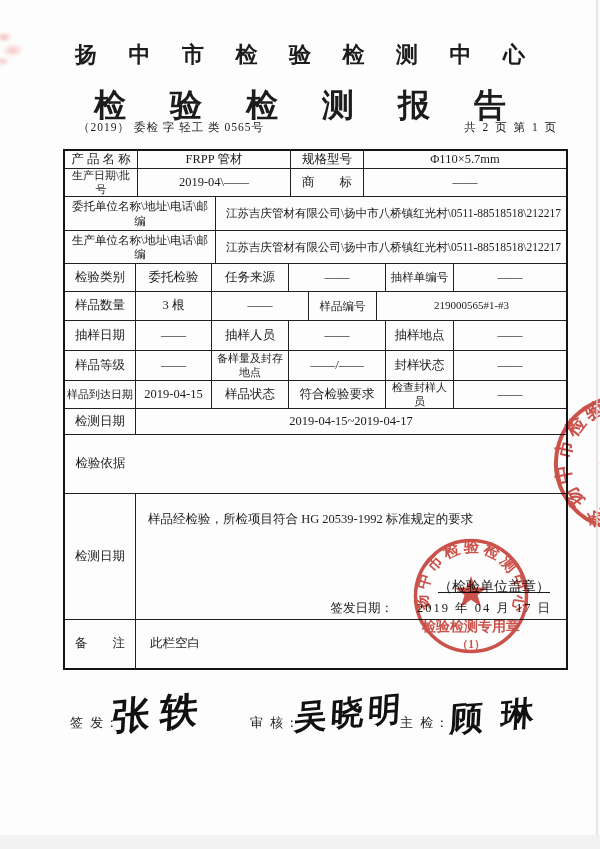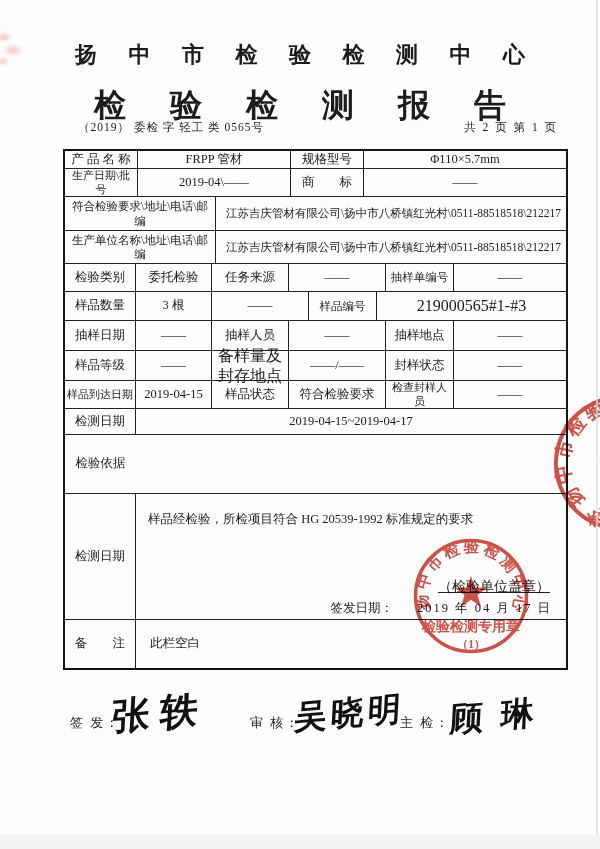--- a/index.html
+++ b/index.html
@@ -37,21 +37,21 @@
     border-right:1px solid #222; font-size:12.5px; padding:1px 2px; line-height:1.25; }
   .cell:last-child { border-right:none; }
   .cell.grow { flex:1 1 auto; }
   .cell.left { justify-content:flex-start; text-align:left; padding-left:10px; }
   .h32{height:18px}.h28{height:28px}.h34{height:34px}.h33{height:33px}.h29{height:29px}
   .h30{height:30px}.h26{height:26px}.h59{height:59px}.h126{height:126px}.h48{height:48px}
   .wA1{width:73px}.wA2{width:153px}.wA3{width:73px}
   .wB1{width:151px}
   .wC1{width:71px}.wC2{width:76px}.wC3{width:77px}.wC4{width:97px}.wC5{width:68px}
   .wD1{width:71px}
-  .fs11{font-size:11px}.fs105{font-size:16px}.fs115{font-size:11.5px}
+  .fs11{font-size:11px}.fs105{font-size:11px}.fs115{font-size:11.5px}
   .conclusion-cell { position:relative; display:block; }
   .conclusion-text { position:absolute; left:12px; top:18px; font-size:12.5px; text-align:left; }
   .seal-note { position:absolute; right:16px; top:84px; font-size:14px;text-decoration:underline; }
   .issue-line { position:absolute; right:14px; top:107px; font-size:12.5px; }
   .issue-line .gap { display:inline-block; width:24px; }
   .issue-date { letter-spacing:2px; }
   
   .sign-row { position:absolute; left:0; top:690px; width:100%; height:70px; }
   .sig-label { position:absolute; font-size:13px; letter-spacing:2px; }
   .sig-name { position:absolute; font-weight:600; color:#111;
@@ -86,21 +86,21 @@
     </div>
 
     <div class="trow h28">
       <div class="cell wA1 fs11">生产日期\批号</div>
       <div class="cell wA2">2019-04\——</div>
       <div class="cell wA3">商　　标</div>
       <div class="cell grow">——</div>
     </div>
 
     <div class="trow h34">
-      <div class="cell wB1 fs115">符合检验要求\地址\电话\邮编</div>
+      <div class="cell wB1 fs115">委托单位名称\地址\电话\邮编</div>
       <div class="cell grow left fs115">江苏吉庆管材有限公司\扬中市八桥镇红光村\0511-88518518\212217</div>
     </div>
 
     <div class="trow h33">
       <div class="cell wB1 fs115">生产单位名称\地址\电话\邮编</div>
       <div class="cell grow left fs115">江苏吉庆管材有限公司\扬中市八桥镇红光村\0511-88518518\212217</div>
     </div>
 
     <div class="trow h28">
       <div class="cell wC1">检验类别</div>

